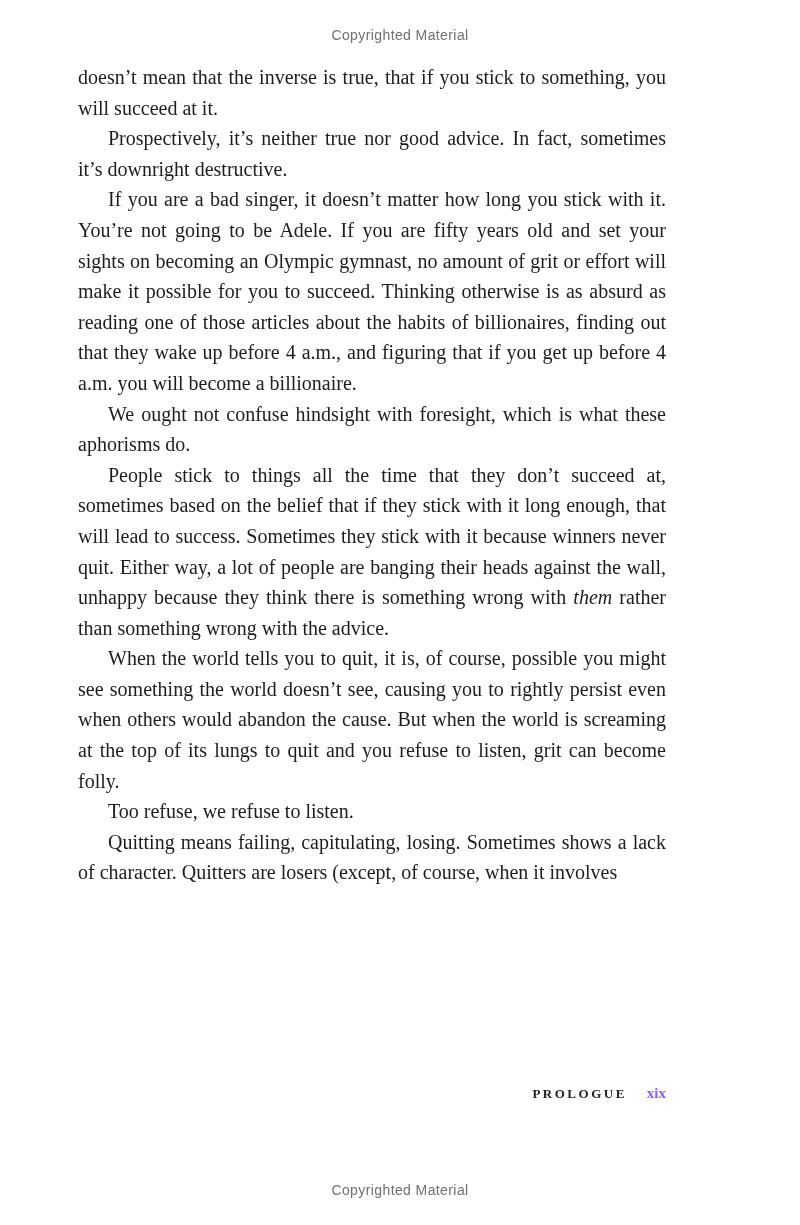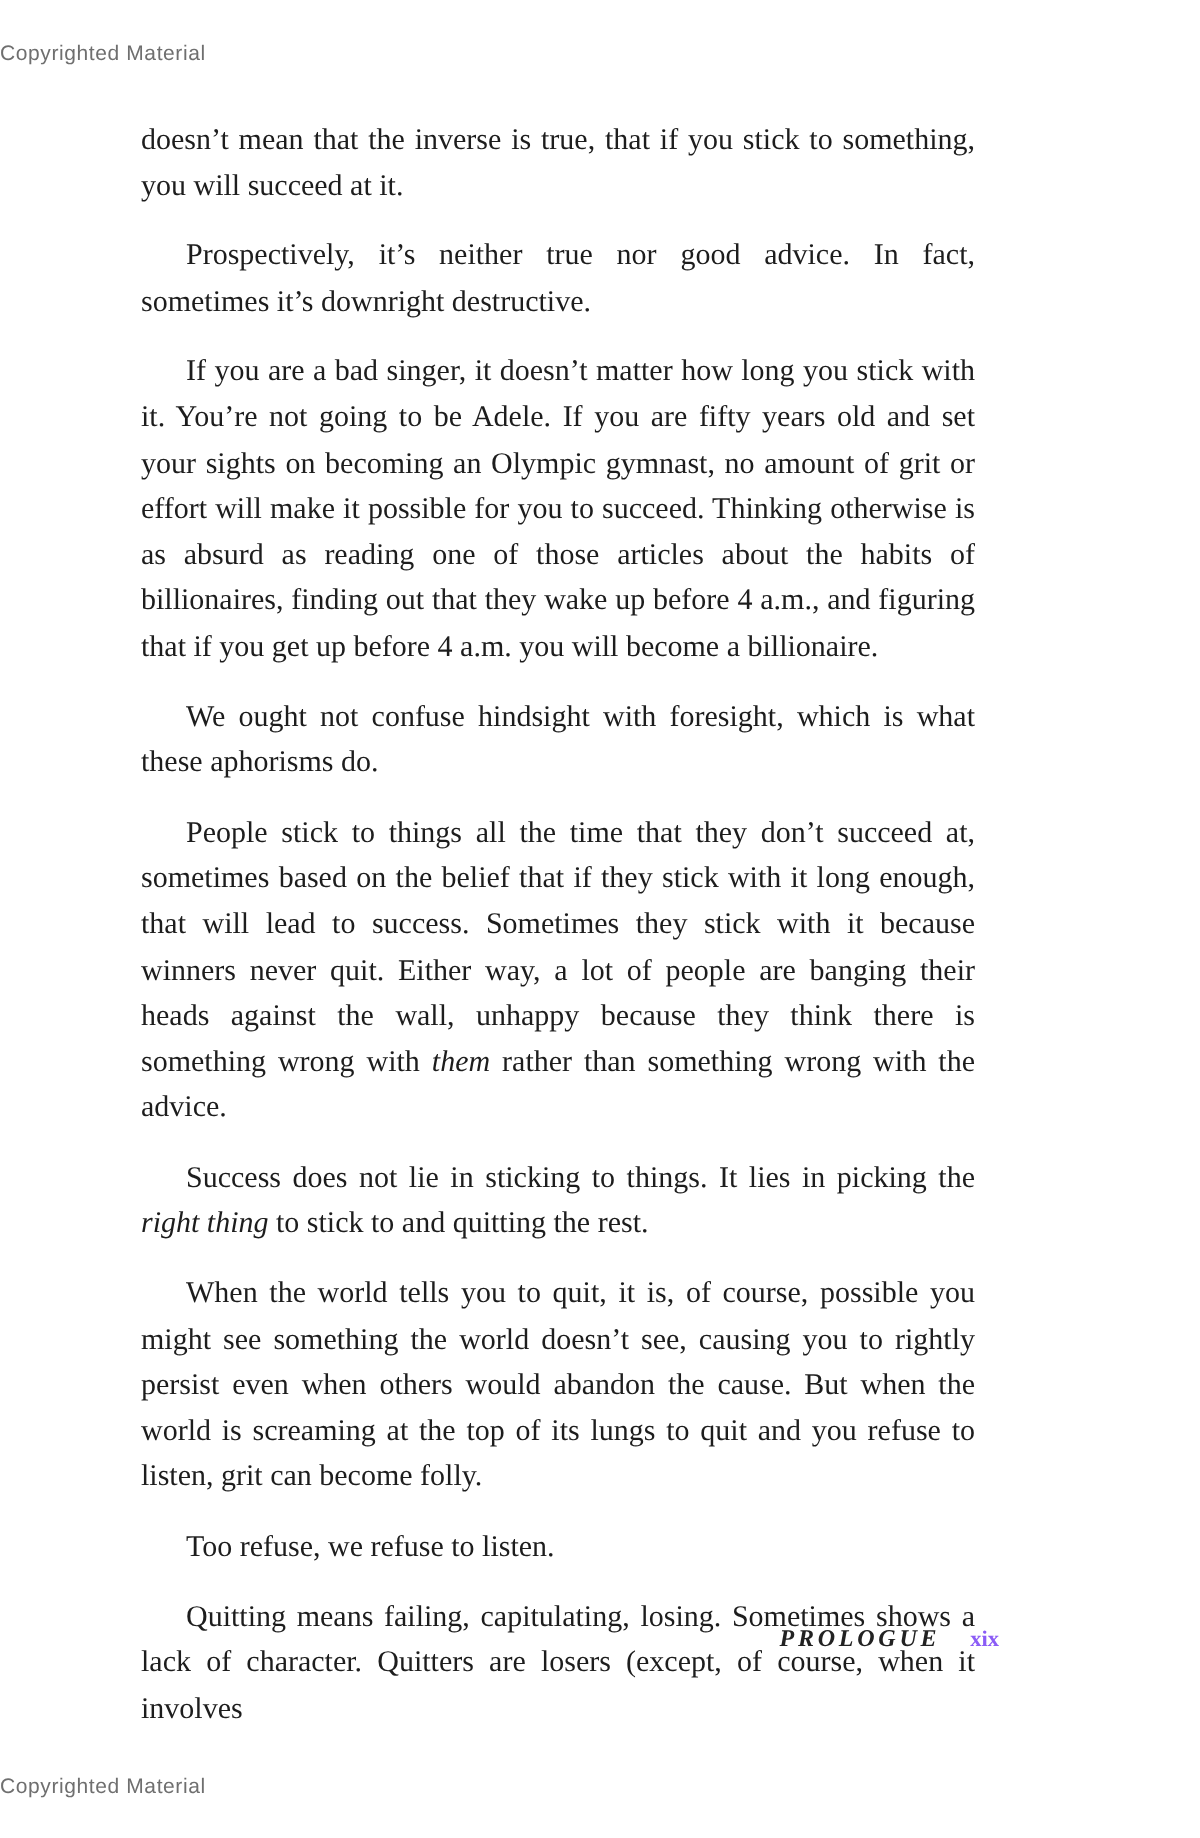--- a/index.html
+++ b/index.html
@@ -12,63 +12,62 @@
     background: #ffffff;
     position: relative;
     font-family: "Liberation Serif", serif;
     color: #1d1d1d;
     overflow: hidden;
   }
   .notice {
     position: absolute;
     left: 0;
     width: 800px;
-    text-align: left;
+    text-align: center;
     font-family: "Liberation Sans", sans-serif;
     font-size: 14px;
     color: #6f6f6f;
     letter-spacing: 0.4px;
   }
   .notice.top { top: 27px; }
   .notice.bottom { top: 1182px; }
   .text-block {
     position: absolute;
     left: 78px;
     top: 62px;
     width: 588px;
     font-size: 20px;
     line-height: 30.6px;
     text-align: justify;
     color: #1d1d1d;
   }
   .text-block p {
-    margin: 16px;
+    margin: 0;
     padding: 0;
   }
   .text-block p.indent {
     text-indent: 30px;
   }
   .text-block em {
     font-style: italic;
   }
   .footer {
     position: absolute;
     left: 78px;
     top: 1084px;
     width: 588px;
     text-align: right;
     white-space: nowrap;
   }
   .footer .section {
     font-family: "Liberation Serif", serif;
     font-weight: bold;
-    font-size: 16px;
+    font-size: 13px;
     letter-spacing: 2.5px;
     color: #222222;
-    font-style: italic;
   }
   .footer .pagenum {
     font-family: "Liberation Serif", serif;
     font-weight: bold;
     font-size: 15px;
     color: #8b5cf6;
     margin-left: 20px;
   }
 </style>
 </head>
@@ -81,21 +80,20 @@
   <p><span>doesn’t mean that the inverse is true, that if you stick to something, you will succeed at it.</span></p>
 
   <p class="indent"><span>Prospectively, it’s neither true nor good advice. In fact, sometimes it’s downright destructive.</span></p>
 
   <p class="indent"><span>If you are a bad singer, it doesn’t matter how long you stick with it. You’re not going to be Adele. If you are fifty years old and set your sights on becoming an Olympic gymnast, no amount of grit or effort will make it possible for you to succeed. Thinking otherwise is as absurd as reading one of those articles about the habits of billionaires, finding out that they wake up before 4 a.m., and figuring that if you get up before 4 a.m. you will become a billionaire.</span></p>
 
   <p class="indent"><span>We ought not confuse hindsight with foresight, which is what these aphorisms do.</span></p>
 
   <p class="indent"><span>People stick to things all the time that they don’t succeed at, sometimes based on the belief that if they stick with it long enough, that will lead to success. Sometimes they stick with it because winners never quit. Either way, a lot of people are banging their heads against the wall, unhappy because they think there is something wrong with </span><em>them</em><span> rather than something wrong with the advice.</span></p>
 
-  <p class="indent"><span>Success does not lie in sticking to things. It lies in picking the </span><em>right thing</em><span> to stick to and quitting the rest.</span></p>
 
   <p class="indent"><span>When the world tells you to quit, it is, of course, possible you might see something the world doesn’t see, causing you to rightly persist even when others would abandon the cause. But when the world is screaming at the top of its lungs to quit and you refuse to listen, grit can become folly.</span></p>
 
   <p class="indent"><span>Too refuse, we refuse to listen.</span></p>
 
 
   <p class="indent"><span>Quitting means failing, capitulating, losing. Sometimes shows a lack of character. Quitters are losers (except, of course, when it involves</span></p>
 
 </div>
 

